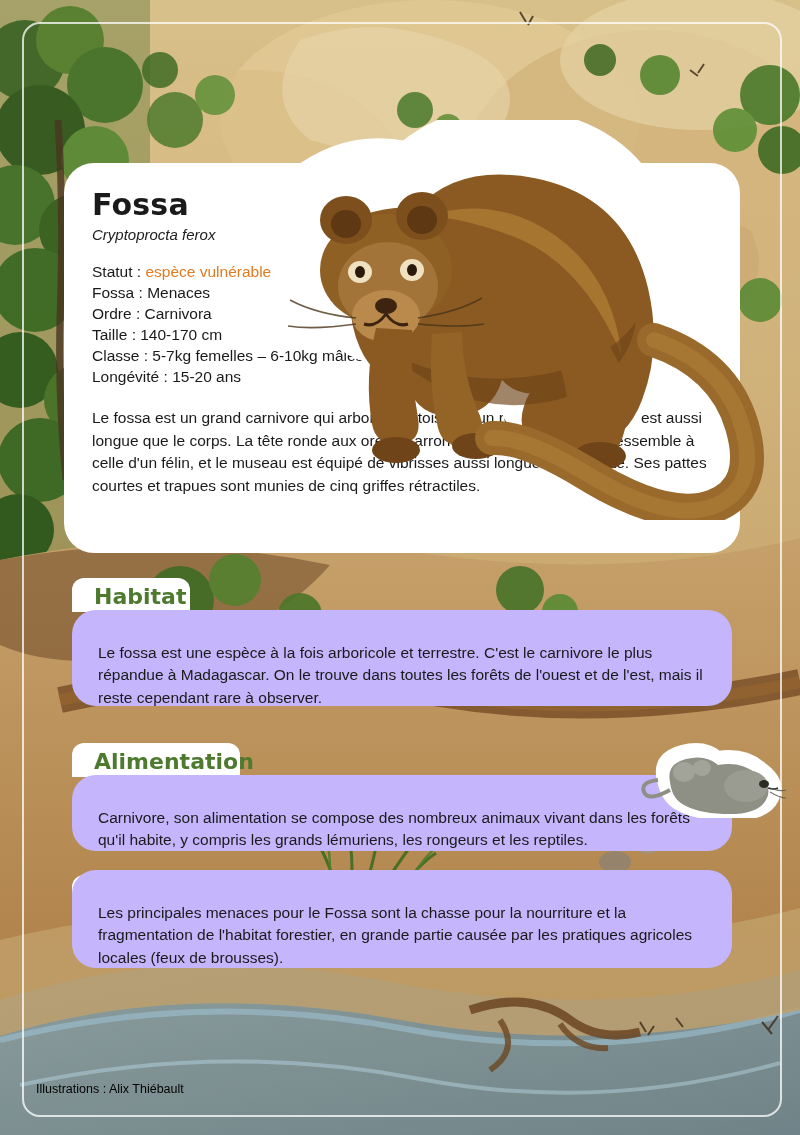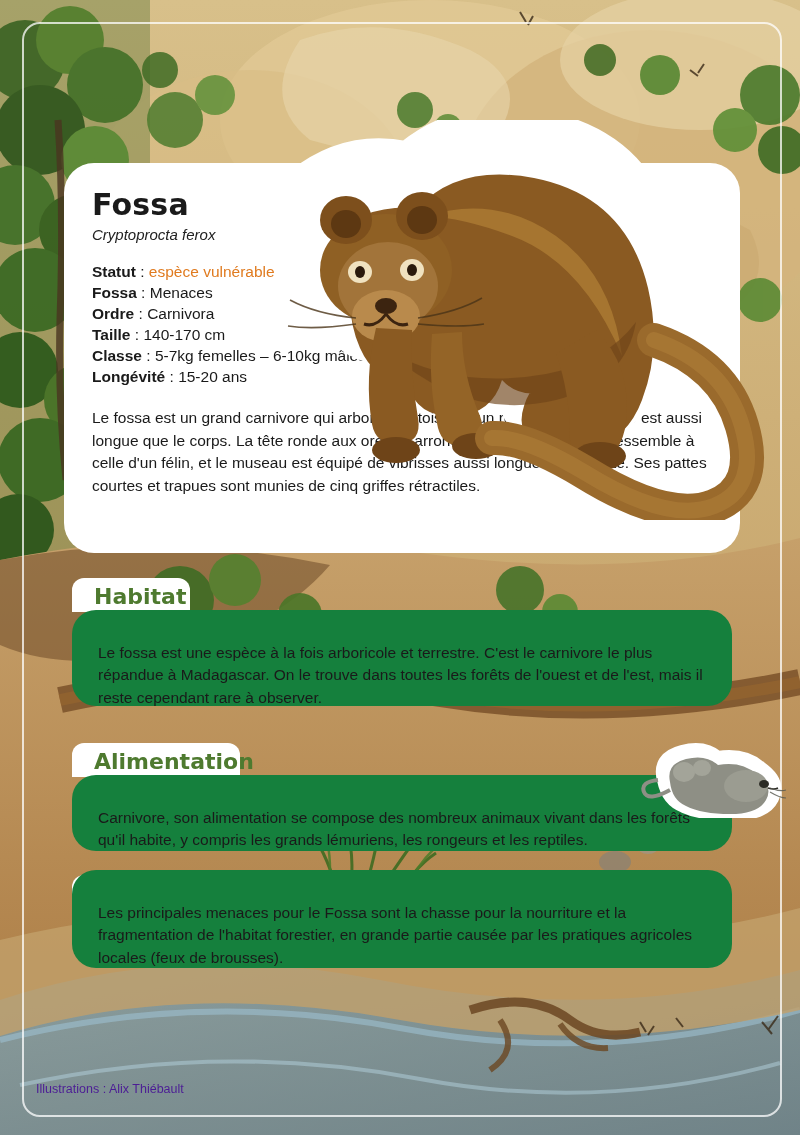--- a/index.html
+++ b/index.html
@@ -72,34 +72,34 @@
     color: #222;
     margin: 0 0 18px 0;
   }
 
   .facts {
     font-size: 15.5px;
     line-height: 21px;
     color: #1a1a1a;
   }
   .facts .row { white-space: nowrap; }
-  .facts .lbl { font-weight: bold; }
+  .facts .lbl { font-weight: normal; }
   .vulnerable { color: #e07b20; text-align: center; }
 
   .description {
     margin-top: 20px;
     font-size: 15.5px;
     line-height: 22.5px;
     color: #1a1a1a;
   }
 
   
   .section-card {
     position: absolute;
-    background: #15803d;
+    background: #c4b5fd;
     border-radius: 24px;
     z-index: 4;
     box-sizing: border-box;
     padding: 16px 26px 18px 26px;
   }
   .section-tab {
     position: absolute;
     background: #ffffff;
     border-radius: 12px 12px 0 0;
     z-index: 4;
@@ -150,21 +150,21 @@
     z-index: 6;
     pointer-events: none;
   }
 
   
   .credit {
     position: absolute;
     left: 36px;
     top: 1082px;
     font-size: 12.5px;
-    color: #4c1d95;
+    color: #000000;
     z-index: 5;
   }
 </style>
 </head>
 <body>
 
 <svg id="scene" viewBox="0 0 800 1135" preserveAspectRatio="none" xmlns="http://www.w3.org/2000/svg">
   <defs>
     <linearGradient id="rockG" x1="0" y1="0" x2="0" y2="1">
       <stop offset="0%" stop-color="#d8c08a"></stop>

